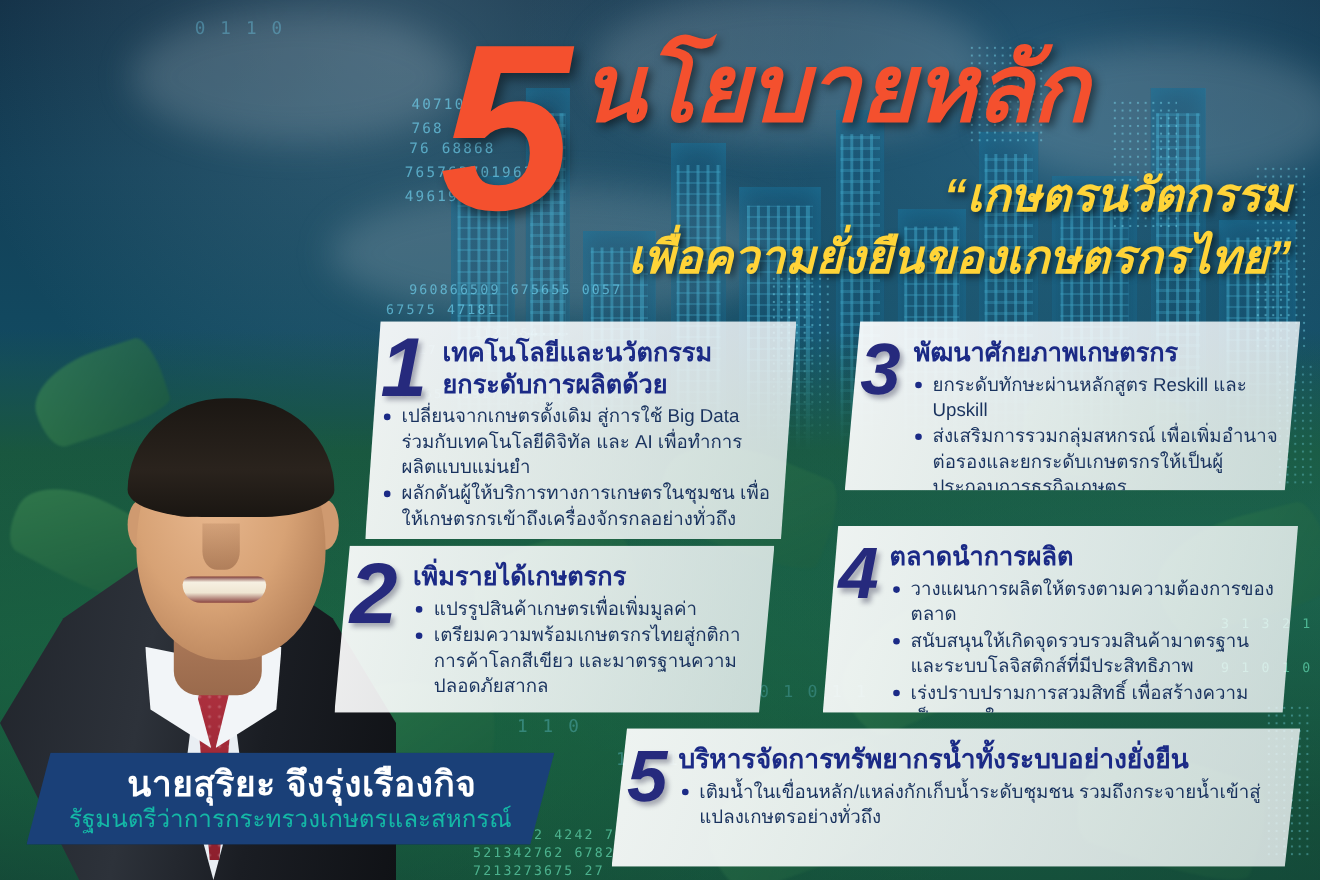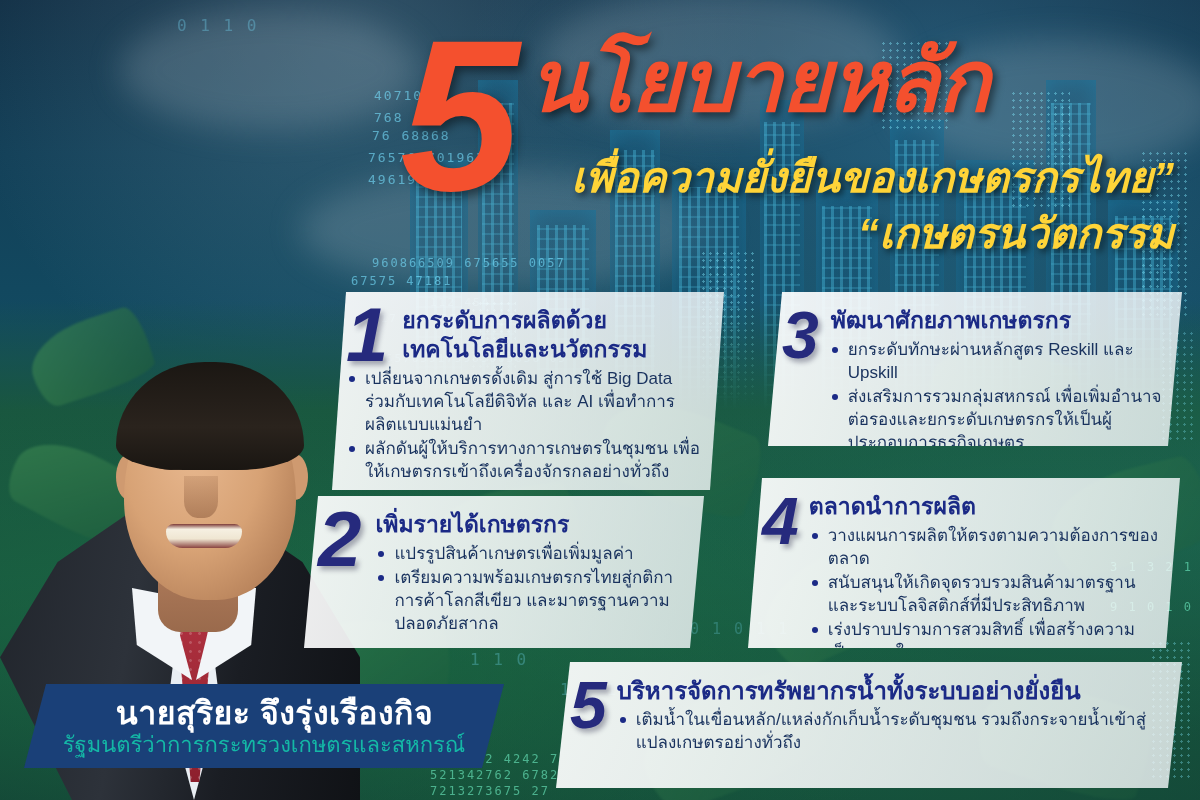--- a/index.html
+++ b/index.html
@@ -248,31 +248,31 @@
     <div class="eye" style="left:172px;bottom:330px;"></div>
     <div class="eye" style="left:242px;bottom:330px;"></div>
     <div class="nose"></div>
     <div class="mouth"></div>
     <div class="hair"></div>
   </div>
 
   <div class="bigfive">5</div>
   <div class="headline">นโยบายหลัก</div>
   <div class="subline">
+    <div>“เกษตรนวัตกรรม</div>
     <div>เพื่อความยั่งยืนของเกษตรกรไทย”</div>
-    <div>“เกษตรนวัตกรรม</div>
   </div>
 
   <div class="card" id="card1">
     <div class="card-inner">
       <div class="num">1</div>
       <div class="body">
         <div class="ctitle">
+          <div>เทคโนโลยีและนวัตกรรม</div>
           <div>ยกระดับการผลิตด้วย</div>
-          <div>เทคโนโลยีและนวัตกรรม</div>
         </div>
       </div>
     </div>
     <ul class="bullets">
       <li>เปลี่ยนจากเกษตรดั้งเดิม สู่การใช้ Big Data ร่วมกับเทคโนโลยีดิจิทัล และ AI เพื่อทำการผลิตแบบแม่นยำ</li>
       <li>ผลักดันผู้ให้บริการทางการเกษตรในชุมชน เพื่อให้เกษตรกรเข้าถึงเครื่องจักรกลอย่างทั่วถึง</li>
     </ul>
   </div>
 
   <div class="card" id="card2">

